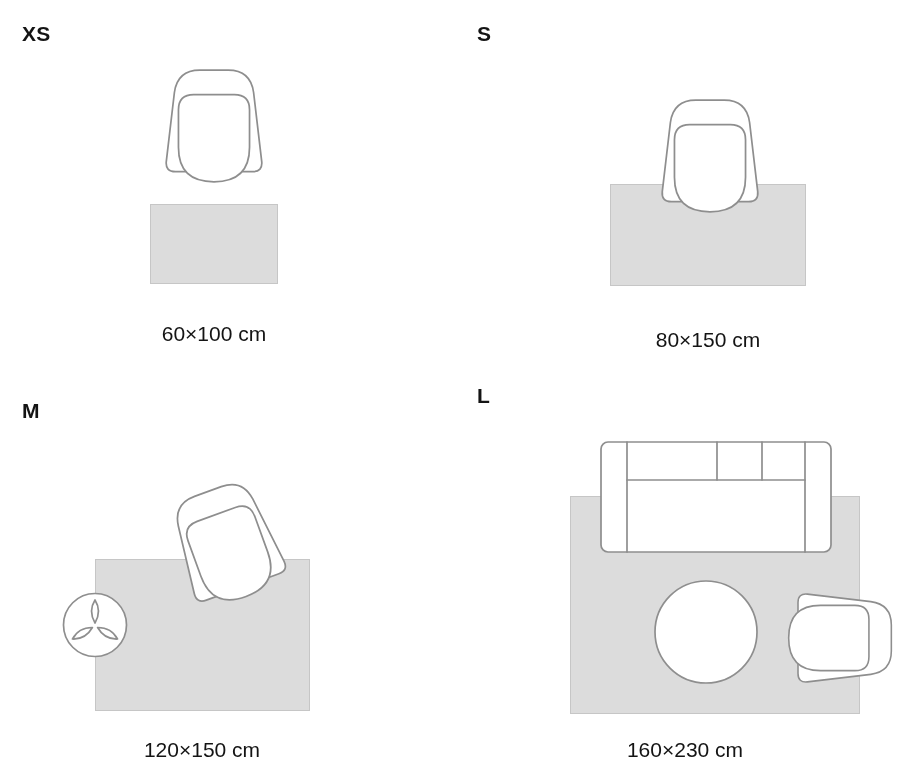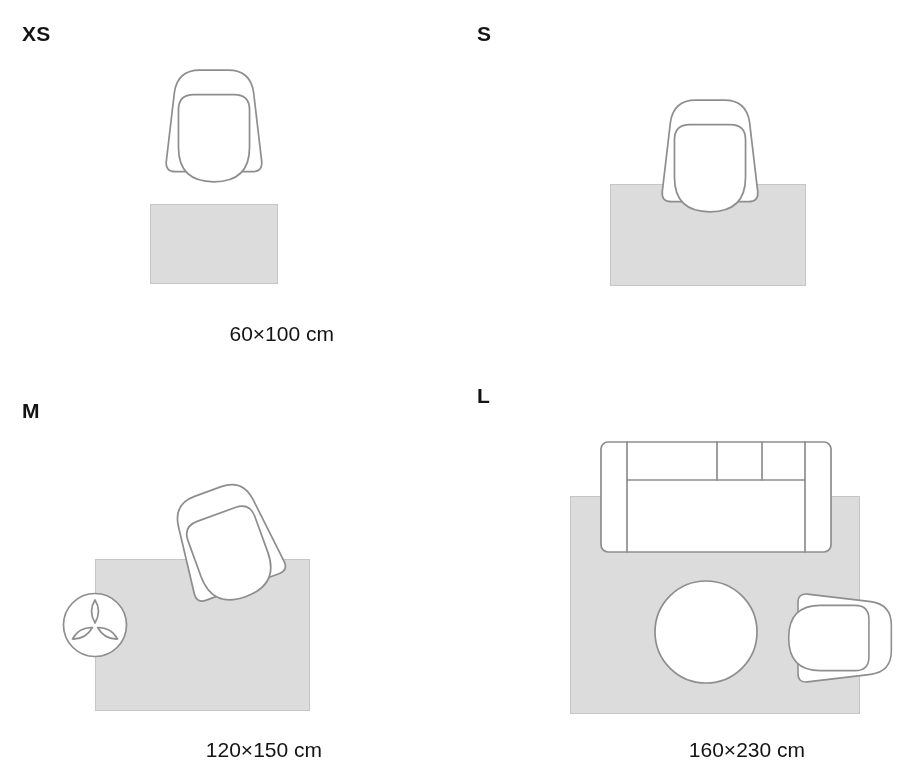--- a/index.html
+++ b/index.html
@@ -1,20 +1,20 @@
 <!DOCTYPE html>
 <html style="--background: #ffffff; --rug: #dcdcdc; --rug_border: #c6c6c6; --outline: #8e8e8e; --text: #141414;"><head>
 <meta charset="utf-8">
 <style>
   html,body{margin:0;padding:0;background:#fff;}
   body{font-family:"Liberation Sans", sans-serif;color:var(--text,#141414);}
   .canvas{position:relative;width:920px;height:760px;background:var(--background,#fff);overflow:hidden;margin:16px auto;}
   .abs{position:absolute;}
   .size-label{font-size:21px;font-weight:700;letter-spacing:.3px;}
-  .caption{font-size:21px;font-weight:400;text-align:right;width:240px;}
+  .caption{font-size:21px;font-weight:400;text-align:center;width:240px;}
   .rug{background:var(--rug,#dcdcdc);border:1px solid var(--rug_border,#c6c6c6);box-sizing:border-box;}
   .furn-svg{fill:#ffffff;stroke:var(--outline,#8e8e8e);stroke-width:1.7;stroke-linejoin:round;stroke-linecap:round;overflow:visible;}
   
   .label-xs{left:22px;top:6px;}
   .xs-chair{left:153px;top:44px;width:122px;height:132px;}
   .xs-rug{left:150px;top:188px;width:128px;height:80px;}
   .xs-caption{left:94px;top:306px;}
   
   .label-s{left:477px;top:6px;}
   .s-rug{left:610px;top:168px;width:196px;height:102px;}
@@ -70,20 +70,21 @@
       <use href="#chair-symbol"></use>
     </svg>
   <div class="abs rug xs-rug"></div>
   <div class="abs caption xs-caption">60×100 cm</div>
 
   <div class="abs size-label label-s">S</div>
   <div class="abs rug s-rug"></div>
   <svg class="abs furn-svg s-chair" viewBox="0 0 120 130">
       <use href="#chair-symbol"></use>
     </svg>
+  <div class="abs caption s-caption">80×150 cm</div>
 
   <div class="abs size-label label-m">M</div>
   <div class="abs rug m-rug"></div>
   <svg class="abs furn-svg m-chair" viewBox="0 0 120 130">
       <use href="#chair-symbol"></use>
     </svg>
   <svg class="abs furn-svg m-plant" viewBox="0 0 70 70">
       <use href="#plant-symbol"></use>
     </svg>
   <div class="abs caption m-caption">120×150 cm</div>

